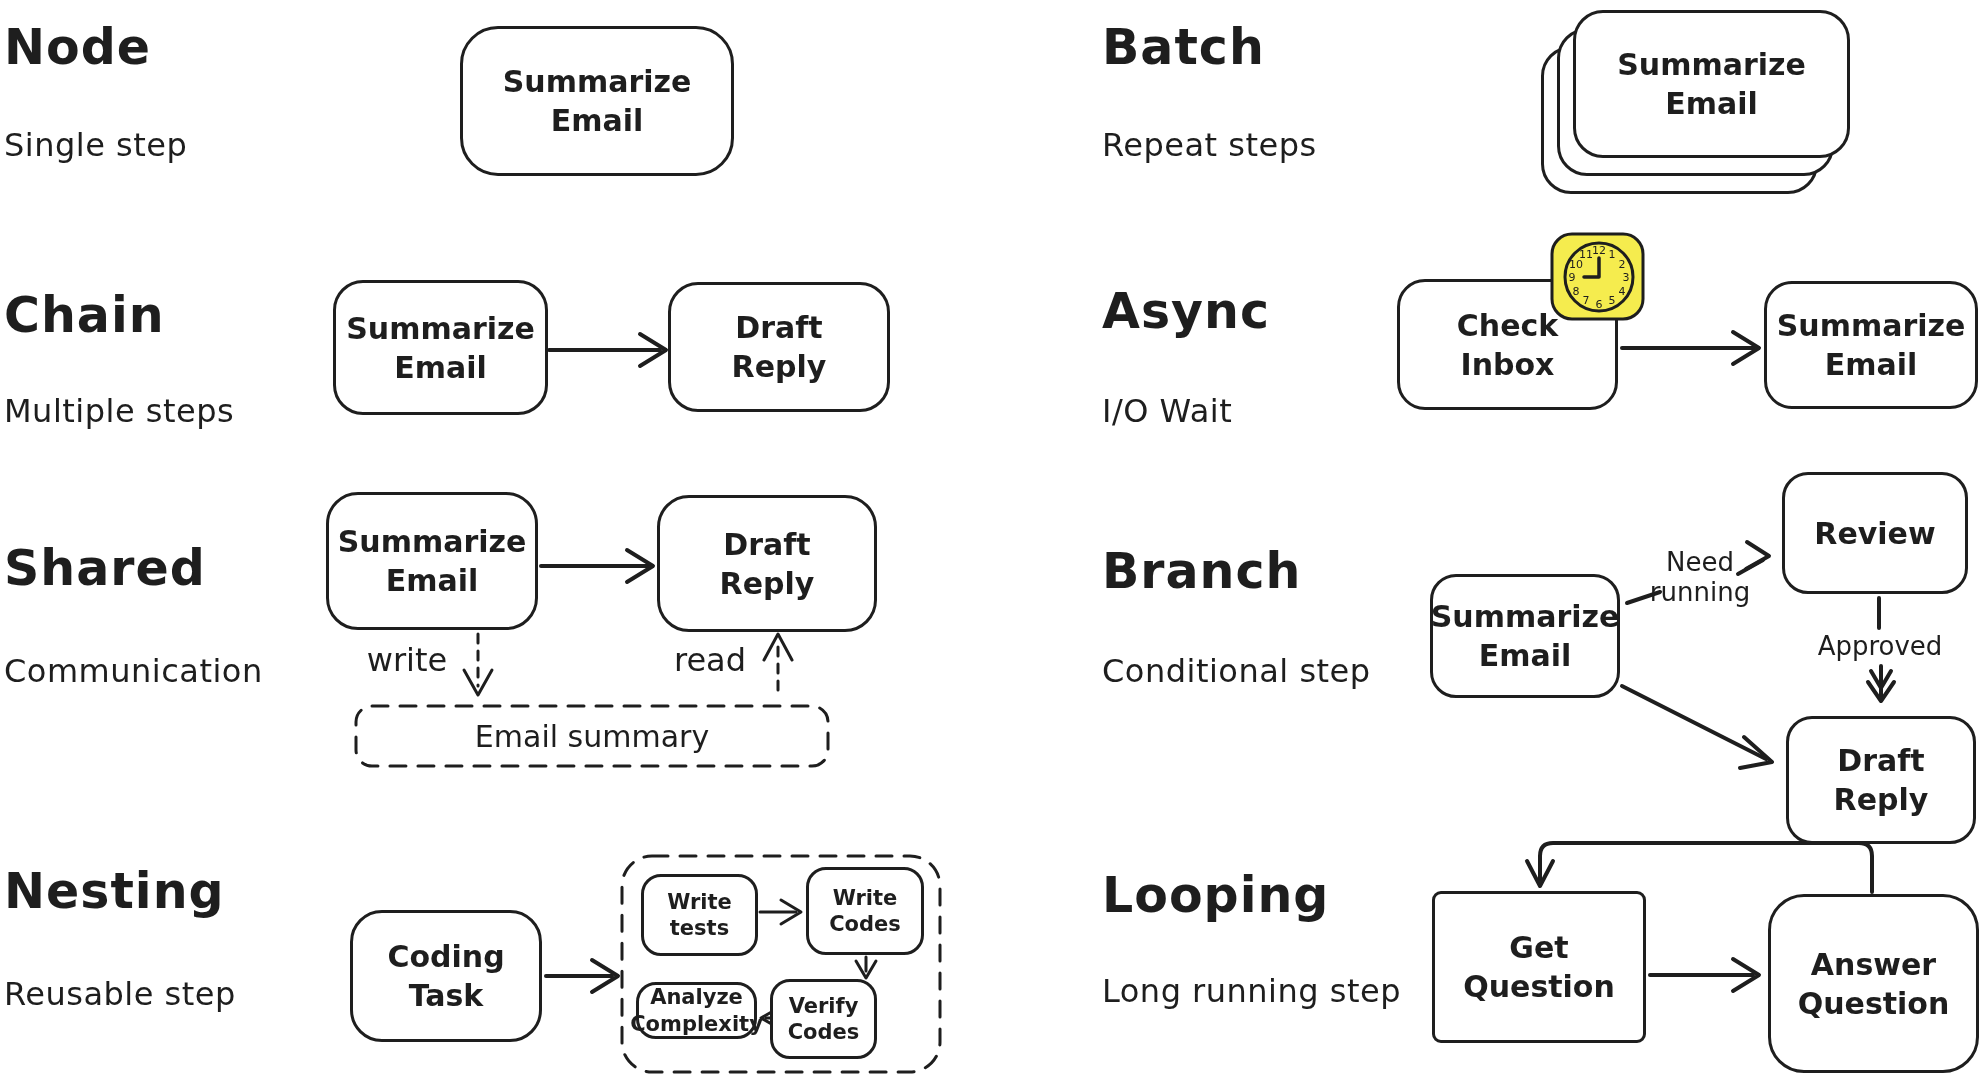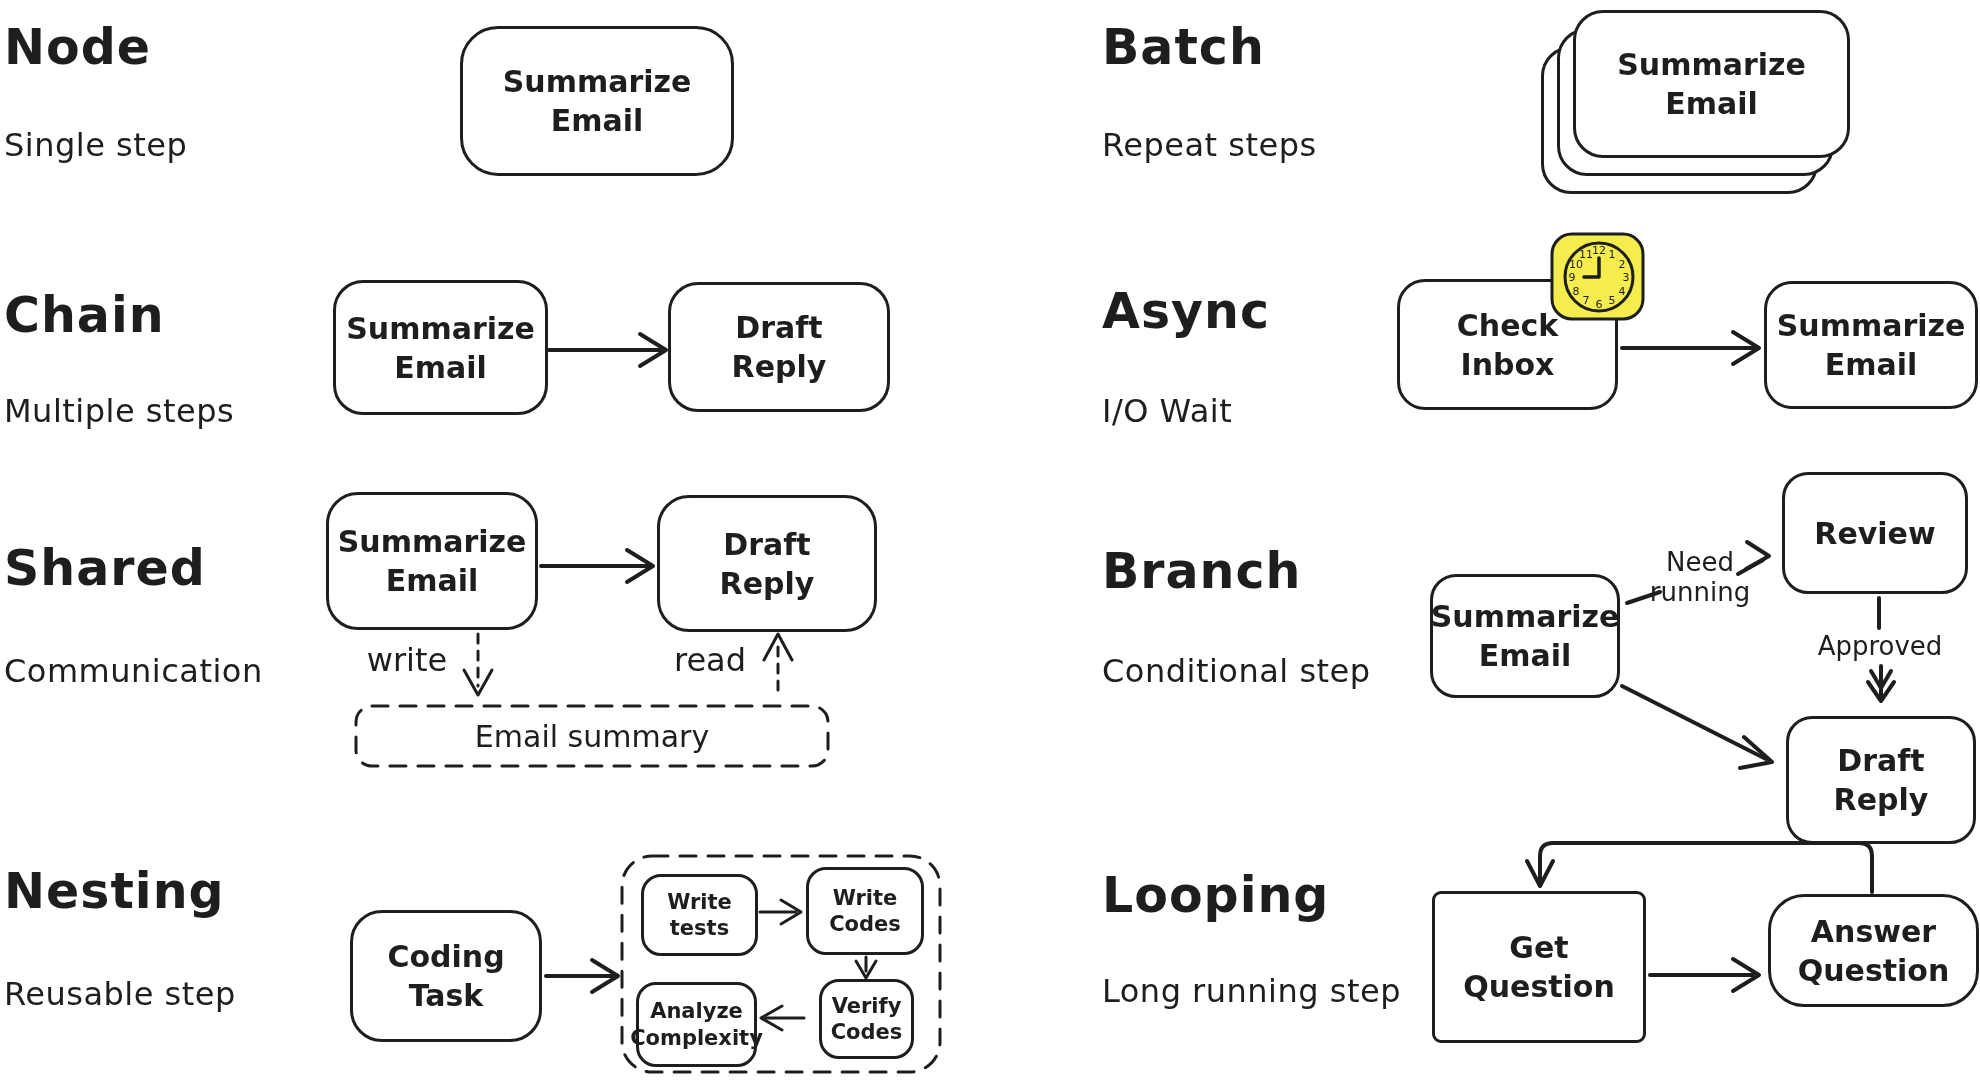--- a/index.html
+++ b/index.html
@@ -162,25 +162,25 @@
   <div class="lbl small" style="left:1812px;top:632px;width:136px">Approved</div>
 
   <div class="title" style="left:4px;top:866px">Nesting</div>
   <div class="subtitle" style="left:4px;top:975px">Reusable step</div>
   <div class="nbox" style="left:350px;top:910px;width:192px;height:132px;border-radius:32px">Coding
 Task</div>
   <div class="nbox small" style="left:641px;top:874px;width:117px;height:82px">Write
 tests</div>
   <div class="nbox small" style="left:806px;top:867px;width:118px;height:88px">Write
 Codes</div>
-  <div class="nbox small" style="left:636px;top:982px;width:121px;height:85px">Analyze
+  <div class="nbox small" style="left:636px;top:982px;width:121px;height:57px">Analyze
 Complexity</div>
-  <div class="nbox small" style="left:819px;top:979px;width:95px;height:80px">Verify
+  <div class="nbox small" style="left:770px;top:979px;width:107px;height:80px">Verify
 Codes</div>
 
   <div class="title" style="left:1102px;top:870px">Looping</div>
   <div class="subtitle" style="left:1102px;top:972px">Long running step</div>
   <div class="nbox" style="left:1432px;top:891px;width:214px;height:152px;border-radius:9px">Get
 Question</div>
-  <div class="nbox" style="left:1768px;top:894px;width:211px;height:113px;border-radius:36px">Answer
+  <div class="nbox" style="left:1768px;top:894px;width:211px;height:179px;border-radius:36px">Answer
 Question</div>
 
 </div>
 
 </body></html>

